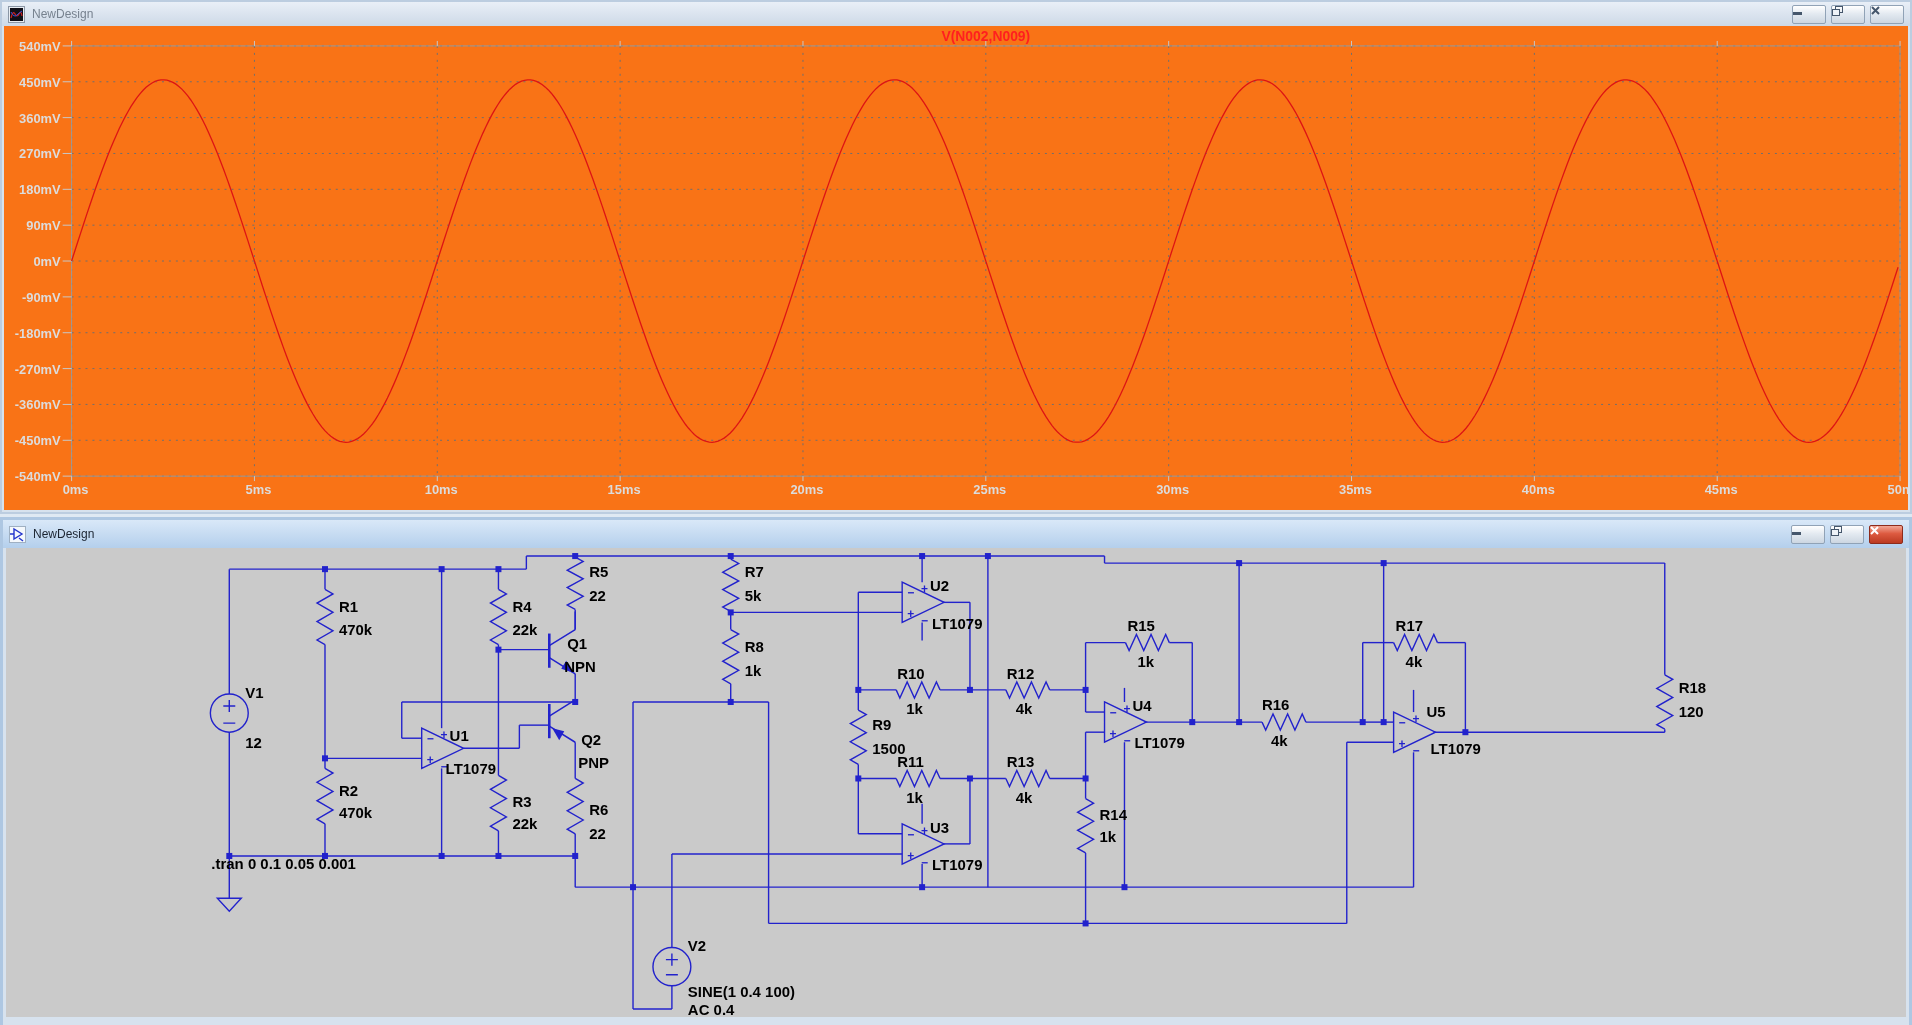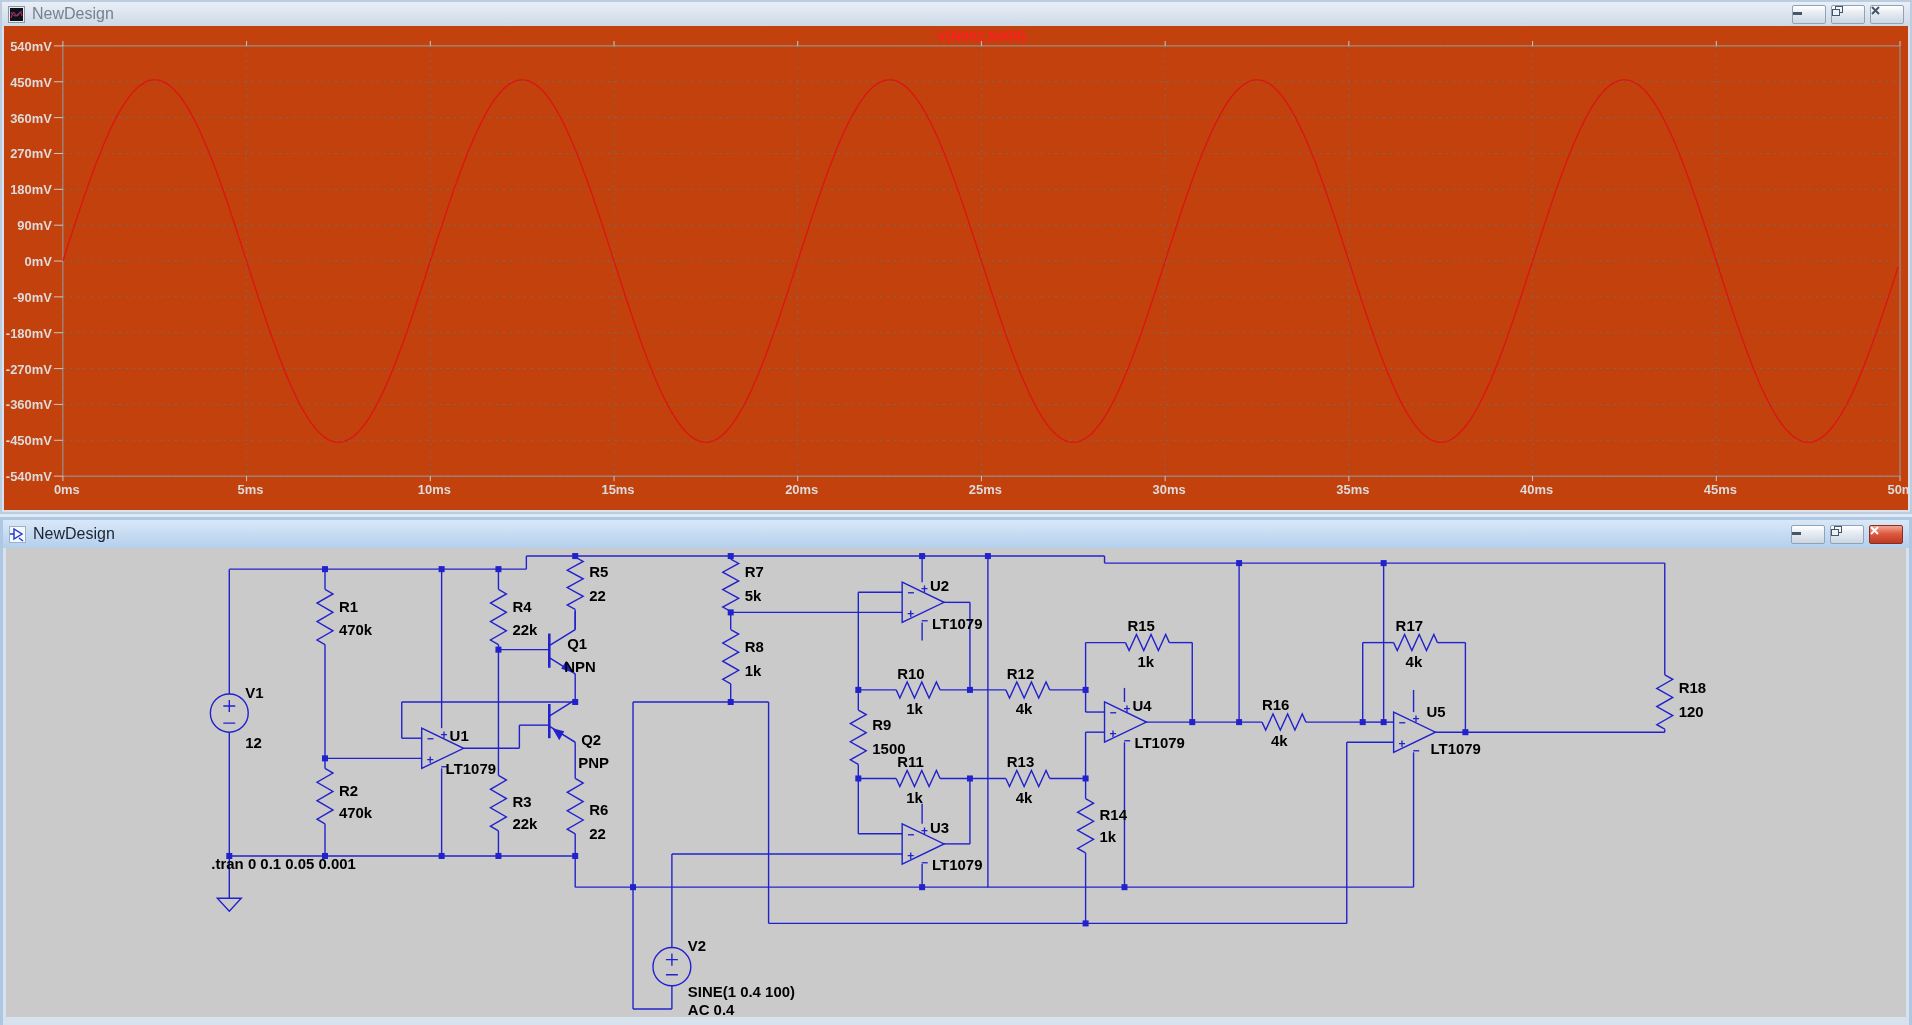--- a/index.html
+++ b/index.html
@@ -3,31 +3,31 @@
 <meta charset="utf-8">
 <style>
   html,body{margin:0;padding:0;width:1912px;height:1025px;overflow:hidden;
     background:#dfe9f3;font-family:"Liberation Sans",sans-serif;}
   .win{position:absolute;box-sizing:border-box;background:#d7e2ee;}
   #win1{left:0;top:0;width:1912px;height:514px;border:2px solid #bccde0;}
   #win2{left:0;top:517px;width:1912px;height:508px;border:3px solid #aec7e2;border-bottom:none;}
   .titlebar{display:flex;align-items:center;padding:0 6px;gap:7px;}
   #win1 .titlebar{height:24px;background:linear-gradient(#e9eff7,#cdd9e7);}
   #win2 .titlebar{height:28px;background:linear-gradient(#d9e8f8,#b4cfec);}
-  .tname{font-size:16px;}
+  .tname{font-size:12px;}
   #win1 .tname{color:#77828f;}
   #win2 .tname{color:#1b2431;}
   .ticon{width:17px;height:17px;display:inline-flex;}
   .wbtns{margin-left:auto;display:flex;gap:5px;align-items:center;}
   .wbtn{width:32px;height:17px;border:1px solid #90a2b6;border-radius:2px;
     background:linear-gradient(#ffffff,#e4eaf1 45%,#ccd6e1);
     display:flex;align-items:center;justify-content:center;color:#45566b;}
   .wbtn.closeRed{background:linear-gradient(#f2a795,#dd5a40 45%,#bb3a22);
     border-color:#8d2b1c;color:#fff;}
-  #plotClient{position:absolute;left:2px;right:2px;top:24px;bottom:2px;background:#c2410c;}
+  #plotClient{position:absolute;left:2px;right:2px;top:24px;bottom:2px;background:#f97316;padding-left:9px;}
   #schClient{position:absolute;left:3px;right:3px;top:28px;bottom:8px;background:#cacaca;}
   svg{display:block;width:100%;height:100%;}
   .pl{font:bold 13px "Liberation Sans",sans-serif;fill:#dcdcdc;}
   .ptitle{font:bold 14px "Liberation Sans",sans-serif;}
   .sl{font:bold 15px "Liberation Sans",sans-serif;fill:#000;}
   .og{font:bold 12px "Liberation Sans",sans-serif;fill:#2222cc;}
 </style>
 </head>
 <body>
 

